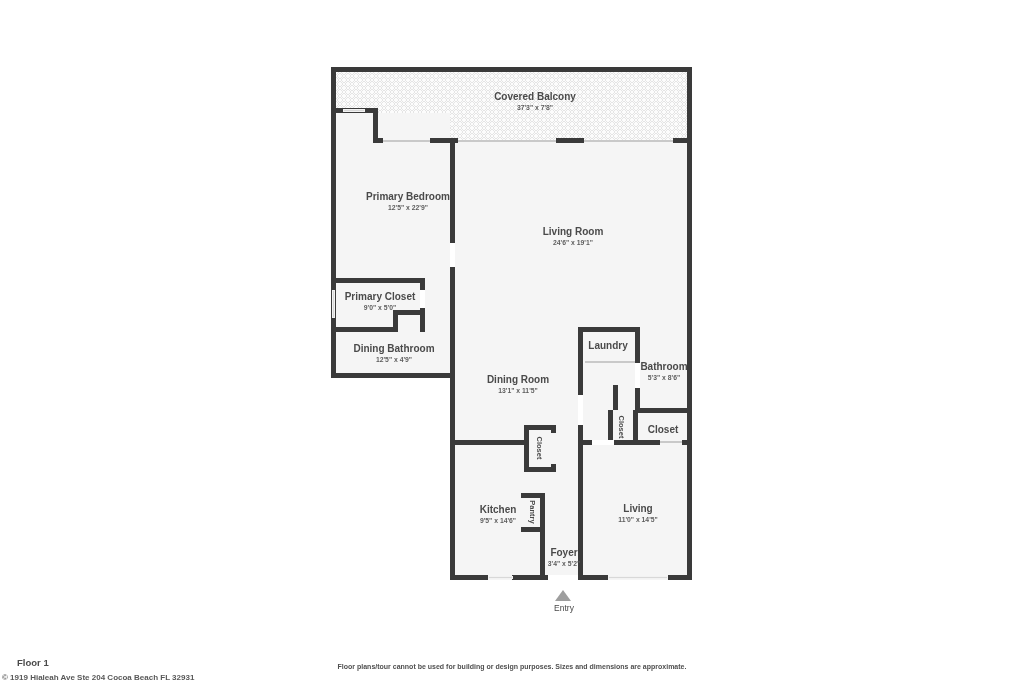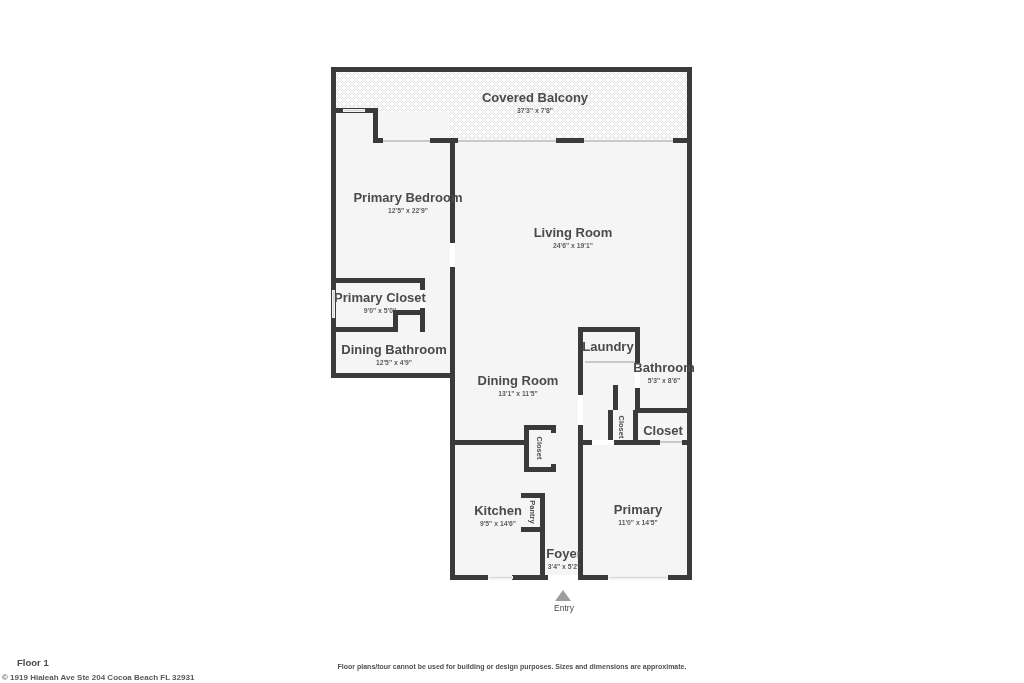--- a/index.html
+++ b/index.html
@@ -9,21 +9,21 @@
   .balcony-fill{position:absolute;background-color:#fcfcfc;
     background-image:
       radial-gradient(circle, rgba(0,0,0,0) 2.1px, #e4e4e4 2.1px 2.9px, rgba(0,0,0,0) 2.9px),
       radial-gradient(circle, rgba(0,0,0,0) 2.1px, #e4e4e4 2.1px 2.9px, rgba(0,0,0,0) 2.9px);
     background-size:8px 8px;background-position:0 0,4px 4px;}
   .w{position:absolute;background:#3a3a3a;}
   .win{position:absolute;background:#d8d8d8;box-shadow:0 0 0 1px #f2f2f2 inset;}
   .thin{position:absolute;background:#c9c9c9;}
   .gap{position:absolute;background:#ffffff;}
   .lbl{position:absolute;transform:translate(-50%,0);text-align:center;white-space:nowrap;}
-  .nm{font-size:13px;font-weight:bold;color:#4a4a4a;line-height:1.15;}
+  .nm{font-size:10px;font-weight:bold;color:#4a4a4a;line-height:1.15;}
   .dm{font-size:6.8px;font-weight:bold;color:#5d5d5d;line-height:1.2;margin-top:1px;}
   .vlbl{position:absolute;transform:translate(-50%,-50%) rotate(90deg);
         font-size:7.5px;font-weight:bold;color:#4a4a4a;white-space:nowrap;}
   .entry-arrow{position:absolute;width:0;height:0;
         border-left:8px solid transparent;border-right:8px solid transparent;
         border-bottom:11px solid #9e9e9e;}
   .entry-lbl{position:absolute;transform:translate(-50%,0);font-size:8.5px;font-weight:normal;color:#4a4a4a;}
   .watermark{position:absolute;font-family:"DejaVu Serif", serif;font-size:23px;
         color:#c9c9c9;letter-spacing:1px;white-space:nowrap;z-index:5;}
   .addr{position:absolute;font-size:8px;font-weight:bold;color:#585858;white-space:nowrap;z-index:6;margin-top:28px;}
@@ -143,21 +143,21 @@
   <div class="lbl" style="left:498px;top:504px">
     <div class="nm">Kitchen</div>
     <div class="dm">9'5" x 14'6"</div>
   </div>
   <div class="vlbl" style="left:532px;top:512px">Pantry</div>
   <div class="lbl" style="left:564px;top:547px">
     <div class="nm">Foyer</div>
     <div class="dm">3'4" x 5'2"</div>
   </div>
   <div class="lbl" style="left:638px;top:503px">
-    <div class="nm">Primary</div>
+    <div class="nm">Living</div>
     <div class="dm">11'0" x 14'5"</div>
   </div>
 
   <div class="entry-arrow" style="left:555px;top:590px"></div>
   <div class="entry-lbl" style="left:564px;top:603px">Entry</div>
 
   <div class="addr" style="left:2px;top:645px">© 1919 Hialeah Ave Ste 204 Cocoa Beach FL 32931</div>
   <div class="floor-lbl" style="left:17px;top:657px">Floor 1</div>
   <div class="disclaimer">Floor plans/tour cannot be used for building or design purposes. Sizes and dimensions are approximate.</div>
 </div>

